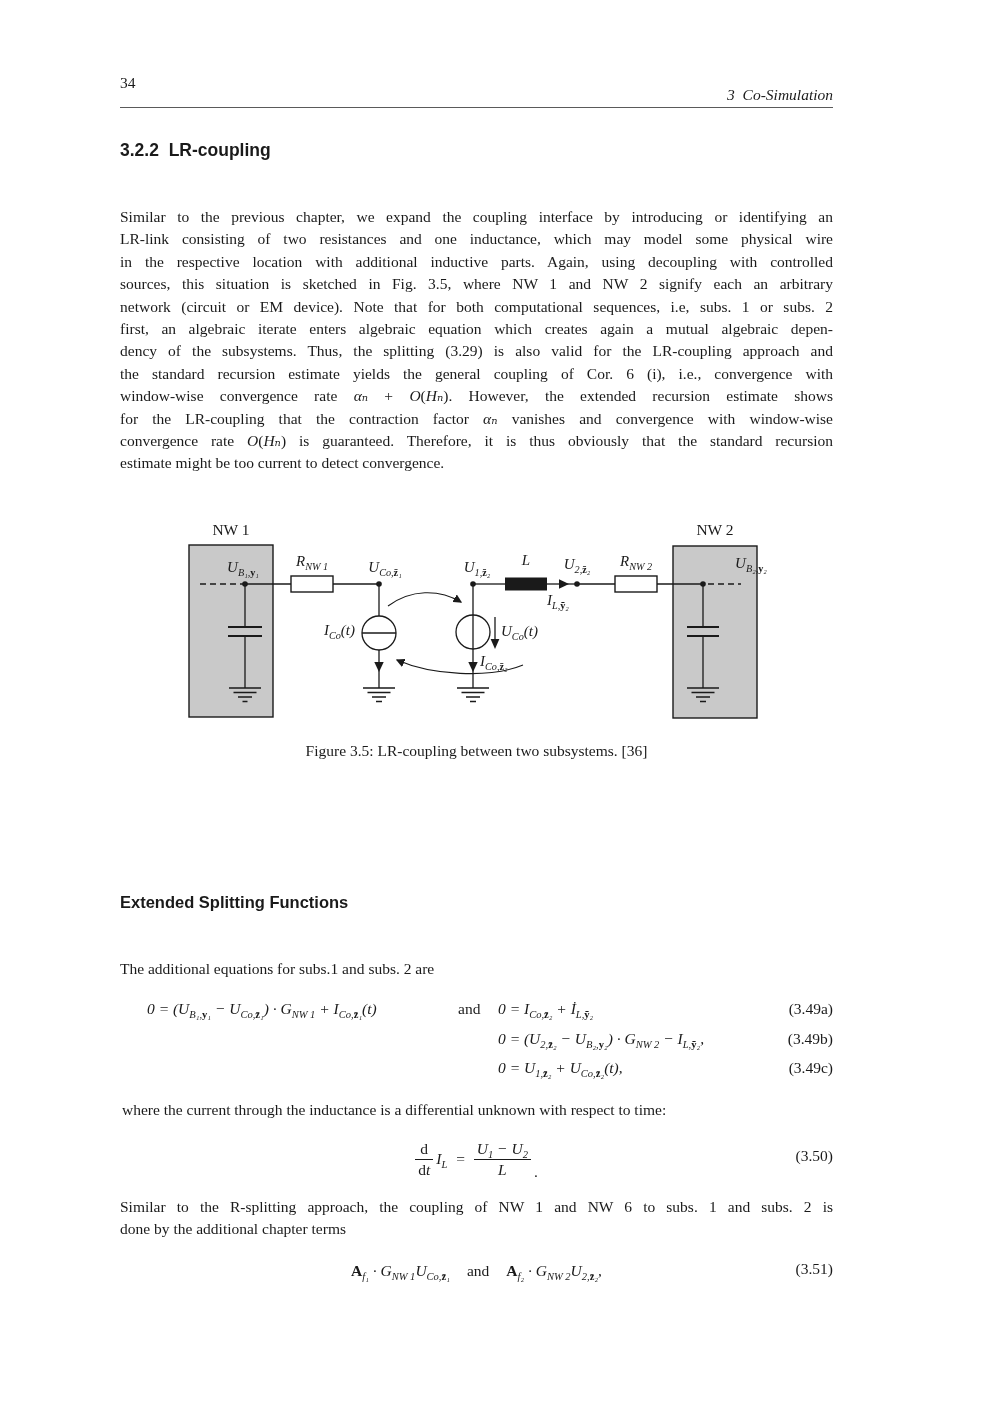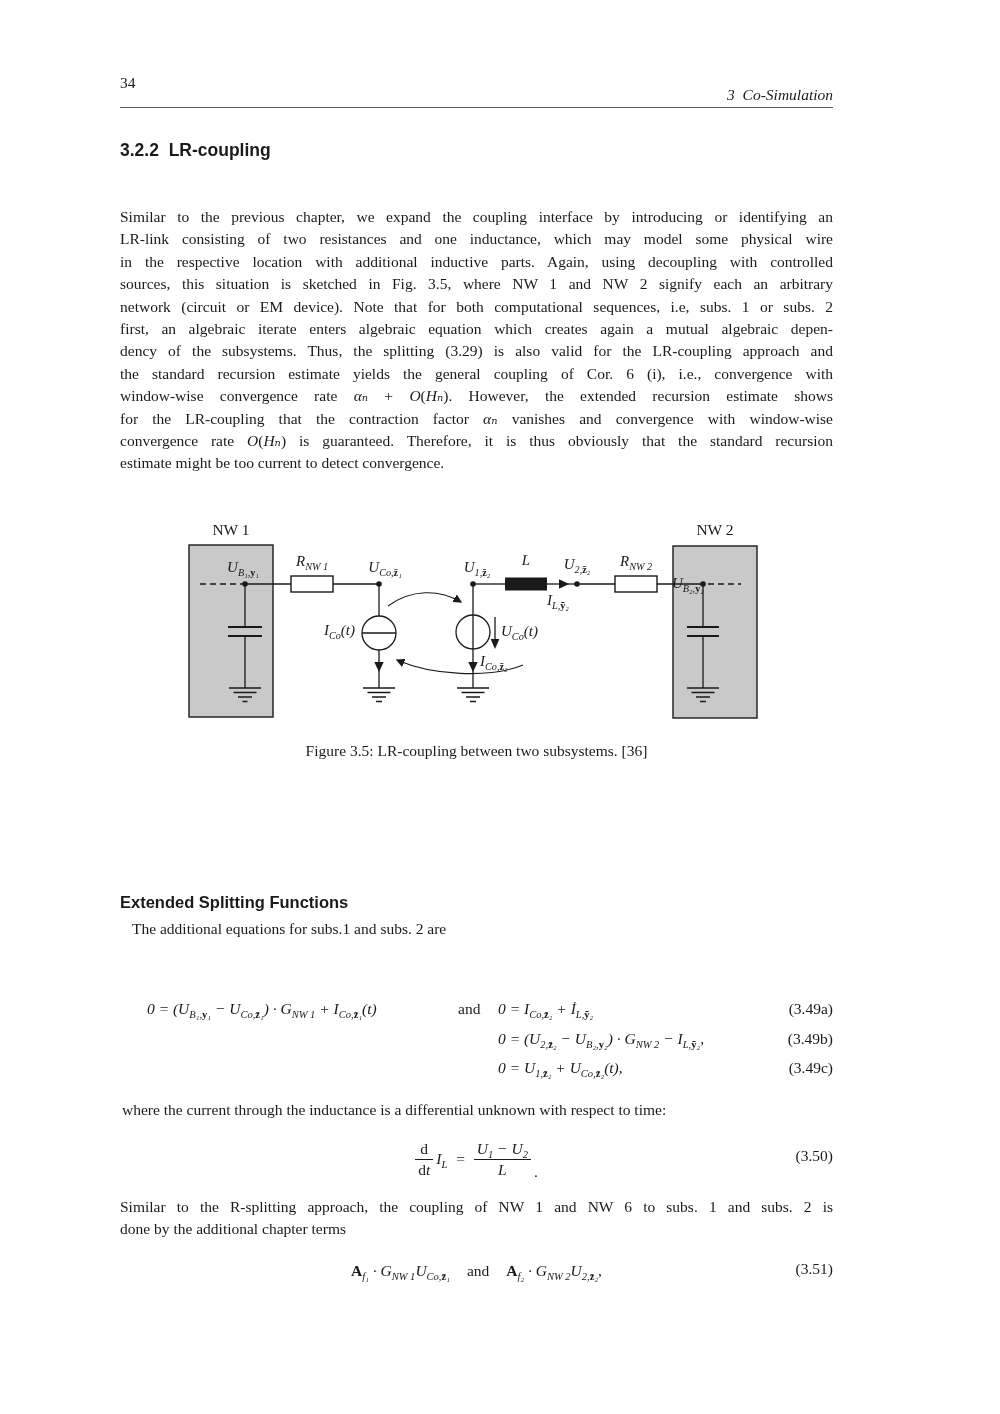--- a/index.html
+++ b/index.html
@@ -122,28 +122,28 @@
   <span class="fig-label" style="left:170px;top:36px;width:60px;text-align:center;">U<sub>Co,<b class="vec">z̄</b>₁</sub></span>
   <span class="fig-label" style="left:100px;top:99px;width:70px;text-align:right;">I<sub>Co</sub>(t)</span>
   <span class="fig-label" style="left:262px;top:36px;width:60px;text-align:center;">U<sub>1,<b class="vec">z̄</b>₂</sub></span>
   <span class="fig-label" style="left:316px;top:100px;">U<sub>Co</sub>(t)</span>
   <span class="fig-label" style="left:295px;top:130px;">I<sub>Co,<b class="vec">z̄</b>₂</sub></span>
   <span class="fig-label" style="left:311px;top:29px;width:60px;text-align:center;">L</span>
   <span class="fig-label" style="left:361px;top:33px;width:62px;text-align:center;">U<sub>2,<b class="vec">z̄</b>₂</sub></span>
   <span class="fig-label" style="left:362px;top:69px;">I<sub>L,<b class="vec">ȳ</b>₂</sub></span>
   <span class="fig-label" style="left:421px;top:30px;width:60px;text-align:center;">R<sub>NW 2</sub></span>
   <span class="fig-title" style="left:484px;top:-2px;width:92px;">NW 2</span>
-  <span class="fig-label" style="left:487px;top:52px;width:70px;text-align:left;">U<sub>B₂,<b class="vec">y</b>₂</sub></span>
+  <span class="fig-label" style="left:487px;top:32px;width:70px;text-align:center;padding-left:44px;">U<sub>B₂,<b class="vec">y</b>₂</sub></span>
 </div>
 
 <div class="abs" style="left:120px;top:742px;width:713px;text-align:center;">Figure 3.5: LR-coupling between two subsystems. [36]</div>
 
 <div class="abs sans" style="left:120px;top:893px;font-size:16.5px;font-weight:bold;">Extended Splitting Functions</div>
 
-<div class="abs" style="left:120px;top:920px;margin-left:12px;">The additional equations for subs.1 and subs. 2 are</div>
+<div class="abs" style="left:120px;top:960px;">The additional equations for subs.1 and subs. 2 are</div>
 
 <div class="eqrow" style="top:1000px;">
   <span class="math abs" style="left:27px;text-align:right;">0 = (U<sub>B₁,<b class="vec">y</b>₁</sub> − U<sub>Co,<b class="vec">z̄</b>₁</sub>) · G<sub>NW 1</sub> + I<sub>Co,<b class="vec">z̄</b>₁</sub>(t)</span>
   <span class="rm abs" style="left:338px;">and</span>
   <span class="math abs" style="left:378px;">0 = I<sub>Co,<b class="vec">z̄</b>₂</sub> + İ<sub>L,<b class="vec">ȳ</b>₂</sub></span>
   <span class="eqnum">(3.49a)</span>
 </div>
 <div class="eqrow" style="top:1030px;">
   <span class="math abs" style="left:378px;">0 = (U<sub>2,<b class="vec">z̄</b>₂</sub> − U<sub>B₂,<b class="vec">y</b>₂</sub>) · G<sub>NW 2</sub> − I<sub>L,<b class="vec">ȳ</b>₂</sub>,</span>
   <span class="eqnum">(3.49b)</span>

